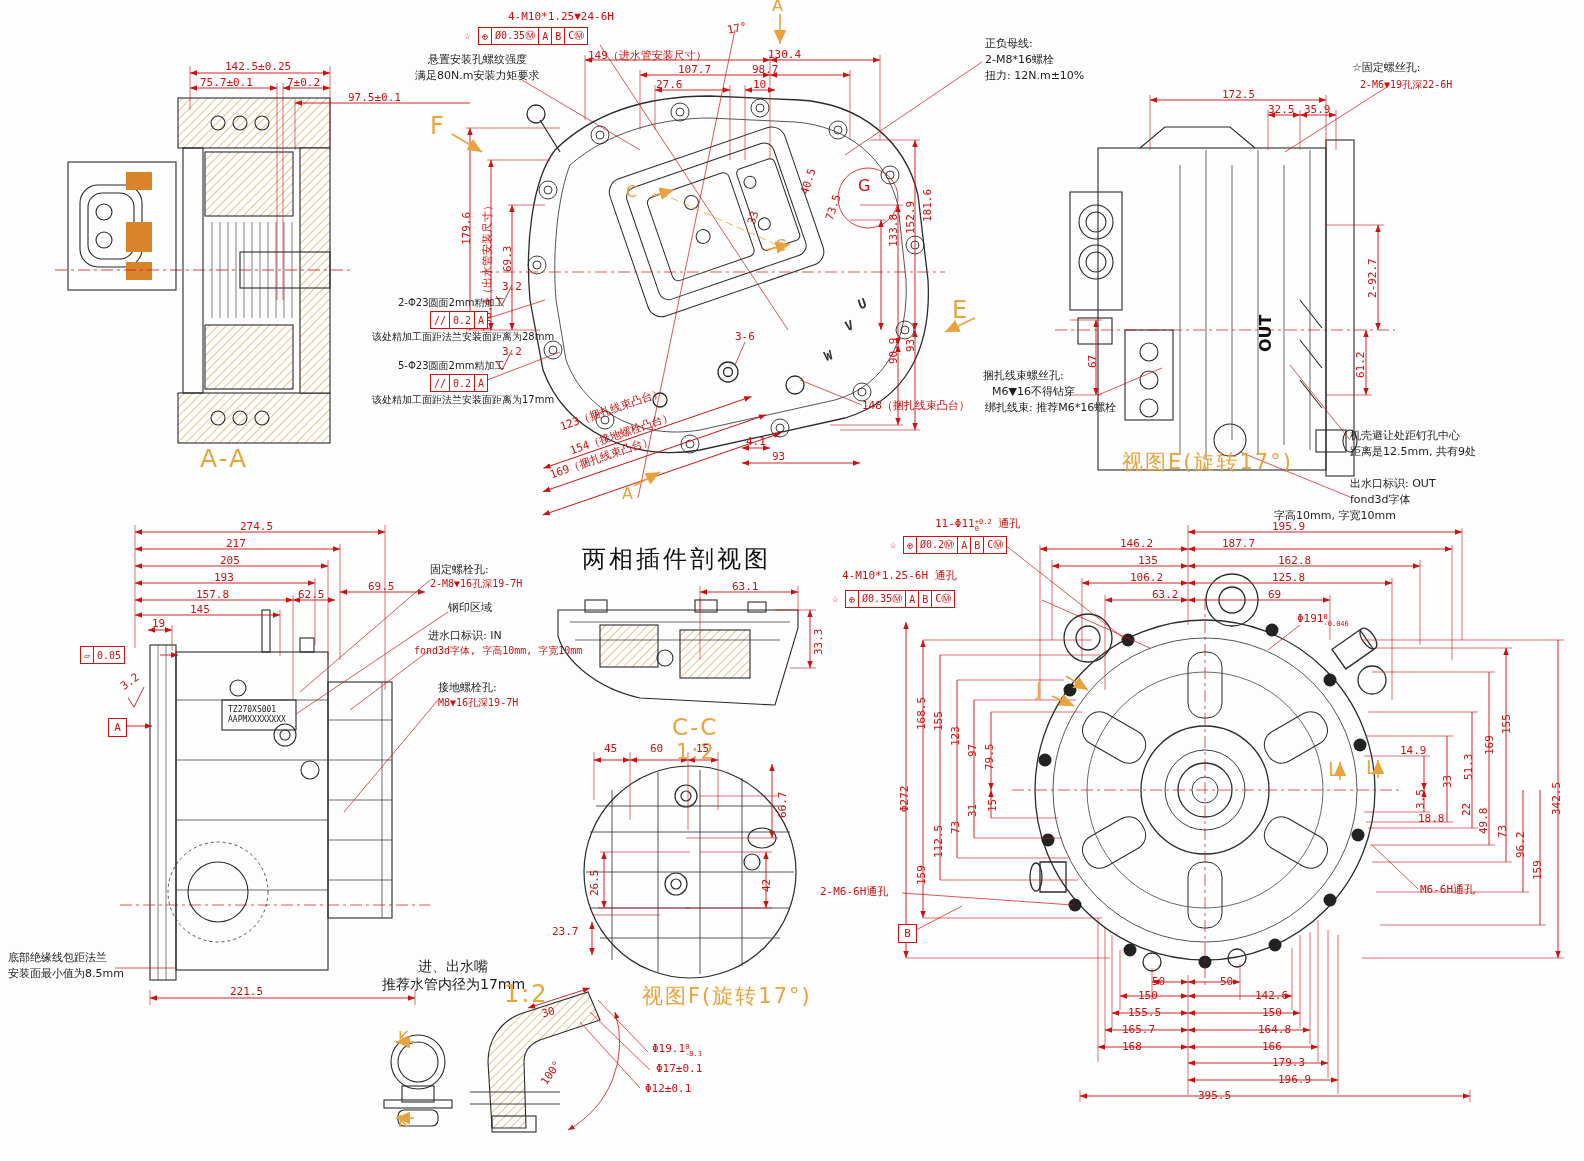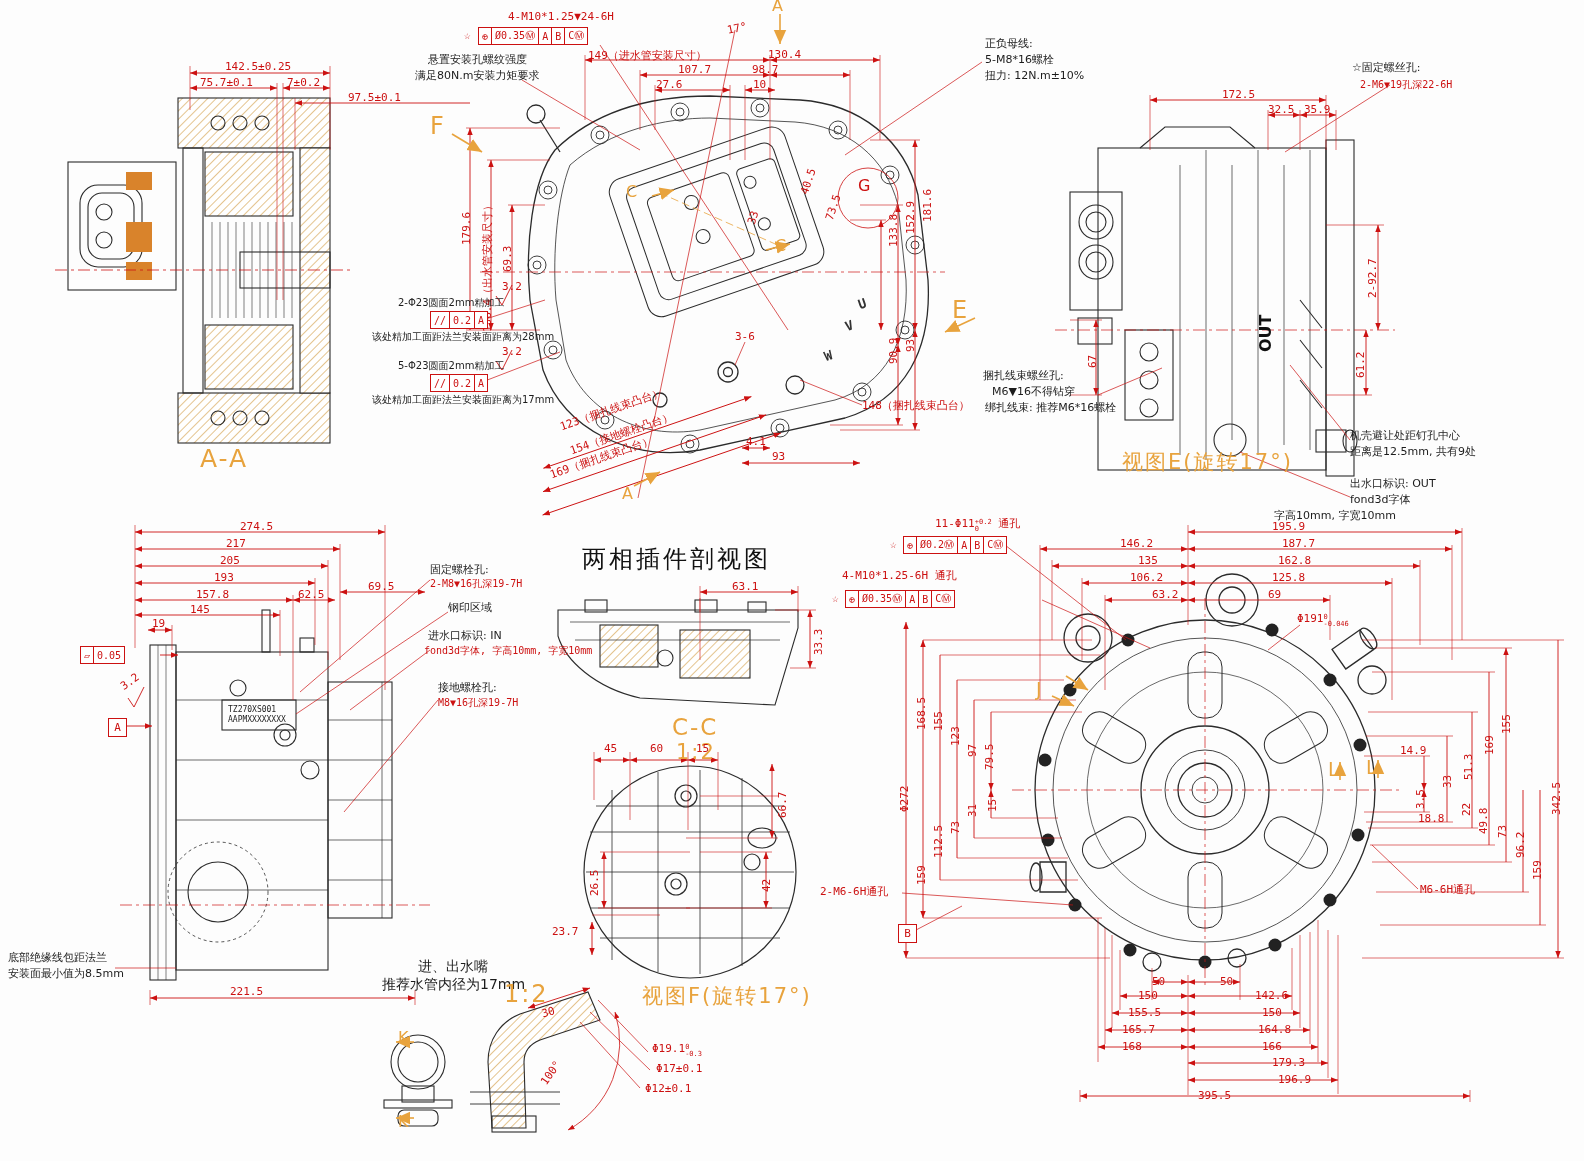--- a/index.html
+++ b/index.html
@@ -415,21 +415,21 @@
 <span class="s o" style="left:622px;top:484px;font-size:16px">A</span>
 <span class="s d" style="left:588px;top:48px">149（进水管安装尺寸）</span>
 <span class="s d" style="left:768px;top:48px">130.4</span>
 <span class="s d" style="left:678px;top:63px">107.7</span>
 <span class="s d" style="left:752px;top:63px">98.7</span>
 <span class="s d" style="left:656px;top:78px">27.6</span>
 <span class="s d" style="left:753px;top:78px">10</span>
 <span class="s n" style="left:428px;top:52px">悬置安装孔螺纹强度</span>
 <span class="s n" style="left:415px;top:68px">满足80N.m安装力矩要求</span>
 <span class="s n" style="left:985px;top:36px">正负母线:</span>
-<span class="s n" style="left:985px;top:52px">5-M8*16螺栓</span>
+<span class="s n" style="left:985px;top:52px">2-M8*16螺栓</span>
 <span class="s n" style="left:985px;top:68px">扭力: 12N.m±10%</span>
 <span class="s o" style="left:430px;top:112px;font-size:24px">F</span>
 <span class="s d v" style="left:460px;top:245px">179.6</span>
 <span class="s d v" style="left:480px;top:332px">136.4（出水管安装尺寸）</span>
 <span class="s d v" style="left:501px;top:272px">69.3</span>
 <span class="s d v" style="left:921px;top:222px">181.6</span>
 <span class="s d v" style="left:904px;top:234px">152.9</span>
 <span class="s d v" style="left:887px;top:247px">133.8</span>
 <span class="s d v" style="left:887px;top:364px">90.9</span>
 <span class="s d v" style="left:904px;top:352px">93</span>
@@ -503,21 +503,21 @@
 <span class="s d" style="left:118px;top:682px;transform:rotate(-35deg)">3.2</span>
 <div class="db" style="left:108px;top:718px">
       <span>A</span>
     </div>
 <span class="s plate" style="left:228px;top:705px">TZ270XS001</span>
 <span class="s plate" style="left:228px;top:715px">AAPMXXXXXXXX</span>
 <span class="s n" style="left:430px;top:562px">固定螺栓孔:</span>
 <span class="s d10" style="left:430px;top:577px">2-M8▼16孔深19-7H</span>
 <span class="s n" style="left:448px;top:600px">钢印区域</span>
 <span class="s n" style="left:428px;top:628px">进水口标识: IN</span>
-<span class="s d10" style="left:424px;top:644px">fond3d字体, 字高10mm, 字宽10mm</span>
+<span class="s d10" style="left:414px;top:644px">fond3d字体, 字高10mm, 字宽10mm</span>
 <span class="s n" style="left:438px;top:680px">接地螺栓孔:</span>
 <span class="s d10" style="left:438px;top:696px">M8▼16孔深19-7H</span>
 <span class="s n" style="left:8px;top:950px">底部绝缘线包距法兰</span>
 <span class="s n" style="left:8px;top:966px">安装面最小值为8.5mm</span>
 
 <span class="s blk" style="left:582px;top:543px;font-size:24px">两相插件剖视图</span>
 <span class="s d" style="left:732px;top:580px">63.1</span>
 <span class="s d v" style="left:812px;top:655px">33.3</span>
 <span class="s o" style="left:672px;top:714px;font-size:23px">C-C</span>
 <span class="s o" style="left:676px;top:740px;font-size:21px">1:2</span>
@@ -561,21 +561,21 @@
 <span class="s d" style="left:832px;top:592px">☆</span>
 <div class="fr" style="left:845px;top:590px">
   <span>⊕</span>
       <span>Ø0.35Ⓜ</span>
       <span>A</span>
       <span>B</span>
       <span>CⓂ</span>
 </div>
 <span class="s d" style="left:1272px;top:520px">195.9</span>
 <span class="s d" style="left:1120px;top:537px">146.2</span>
-<span class="s d" style="left:1282px;top:537px">187.7</span>
+<span class="s d" style="left:1222px;top:537px">187.7</span>
 <span class="s d" style="left:1138px;top:554px">135</span>
 <span class="s d" style="left:1278px;top:554px">162.8</span>
 <span class="s d" style="left:1130px;top:571px">106.2</span>
 <span class="s d" style="left:1272px;top:571px">125.8</span>
 <span class="s d" style="left:1152px;top:588px">63.2</span>
 <span class="s d" style="left:1268px;top:588px">69</span>
 <span class="s d" style="left:1297px;top:612px"><span>Φ191</span><span class="st">
         <span>0</span>
         <span>-0.046</span>
       </span></span>

